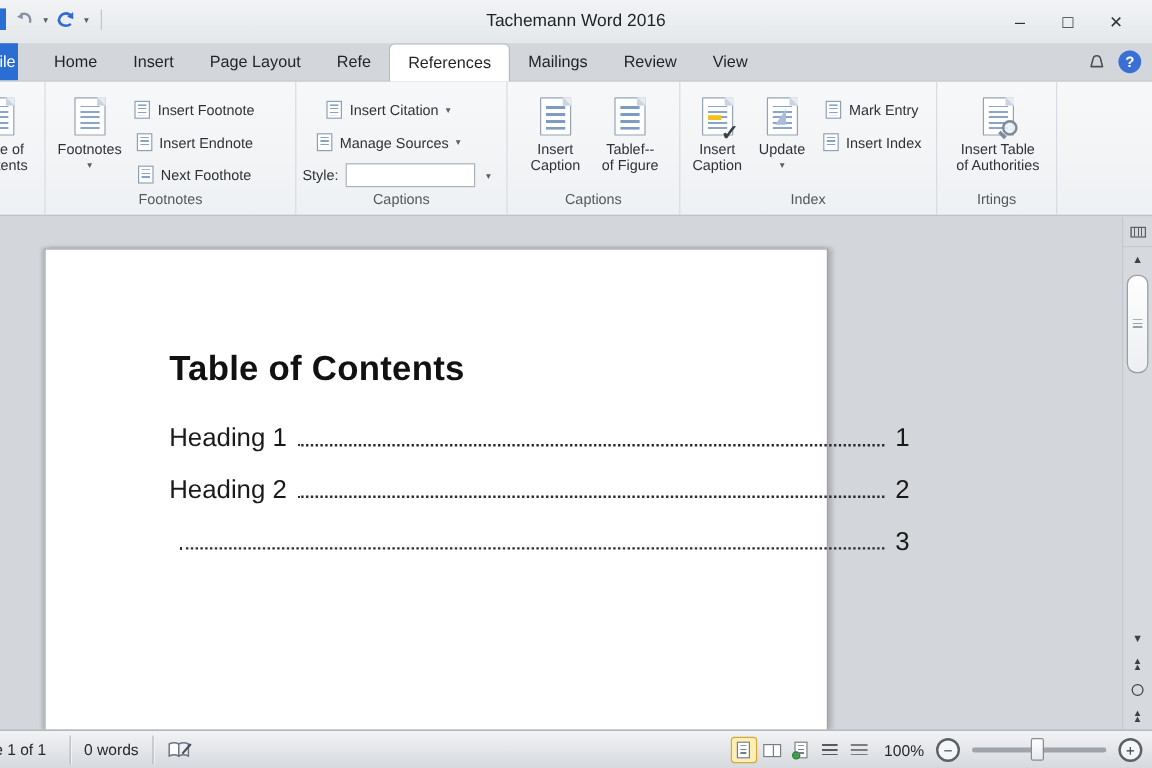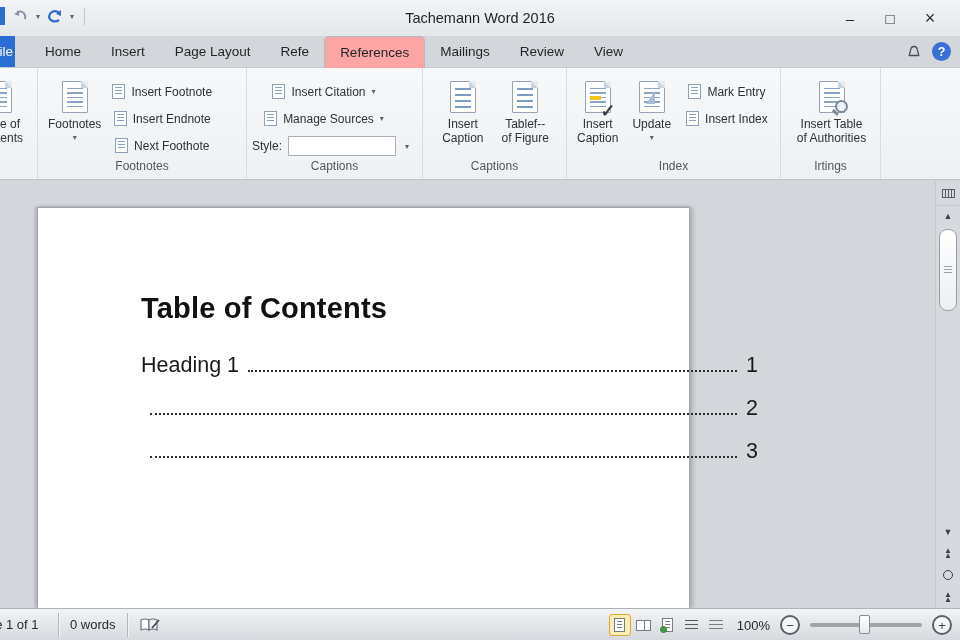--- a/index.html
+++ b/index.html
@@ -21,21 +21,21 @@
   .winbtn.close { font-size:18px; }
 
   
   .tabrow { position:absolute; top:36px; left:0; right:0; height:31px; }
   .file-stub { position:absolute; left:0; top:0; width:15px; height:31px; background:#2a6ed3;
     color:#fff; font-size:13.5px; display:flex; align-items:center; justify-content:flex-end;
     padding-right:2px; overflow:hidden; }
   .tabs { position:absolute; left:30px; top:0; height:31px; display:flex; }
   .tab { height:31px; display:flex; align-items:center; padding:0 15px;
     font-size:13.5px; color:#1f2327; white-space:nowrap; }
-  .tab.active { background:#fca5a5; border:1px solid #b5b9bf; border-bottom:none;
+  .tab.active { background:#ffffff; border:1px solid #b5b9bf; border-bottom:none;
     border-radius:5px 5px 0 0; height:32px; margin-bottom:-1px; position:relative; z-index:5; }
   .tab-extra { position:absolute; right:9px; top:0; height:31px; display:flex;
     align-items:center; gap:11px; }
   .help-circle { width:19px; height:19px; border-radius:50%; background:#3a70d6; color:#fff;
     font-size:12.5px; font-weight:bold; display:flex; align-items:center; justify-content:center; }
 
   
   .ribbon { position:absolute; top:67px; left:0; right:0; height:113px;
     background:linear-gradient(#f7f8fa,#eef1f3); border-top:1px solid #c8ccd0;
     border-bottom:1px solid #bfc3c8; display:flex; }
@@ -341,20 +341,21 @@
 <div class="workspace">
   <div class="page">
     <div class="doc-title">Table of Contents</div>
 
     <div class="toc-row">
       <span>Heading 1</span>
       <span class="toc-leader"></span>
       <span>1</span>
     </div>
     <div class="toc-row">
+      <span>Heading 2</span>
       <span class="toc-leader"></span>
       <span>2</span>
     </div>
     <div class="toc-row">
       <span class="toc-leader"></span>
       <span>3</span>
     </div>
   </div>
 </div>
 

